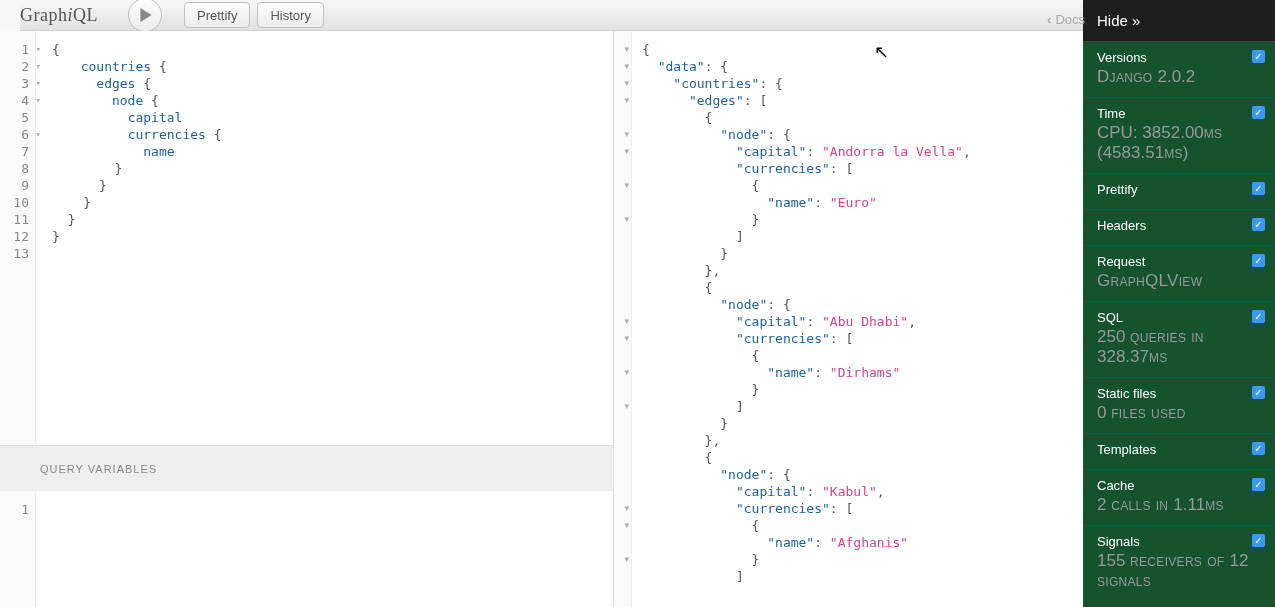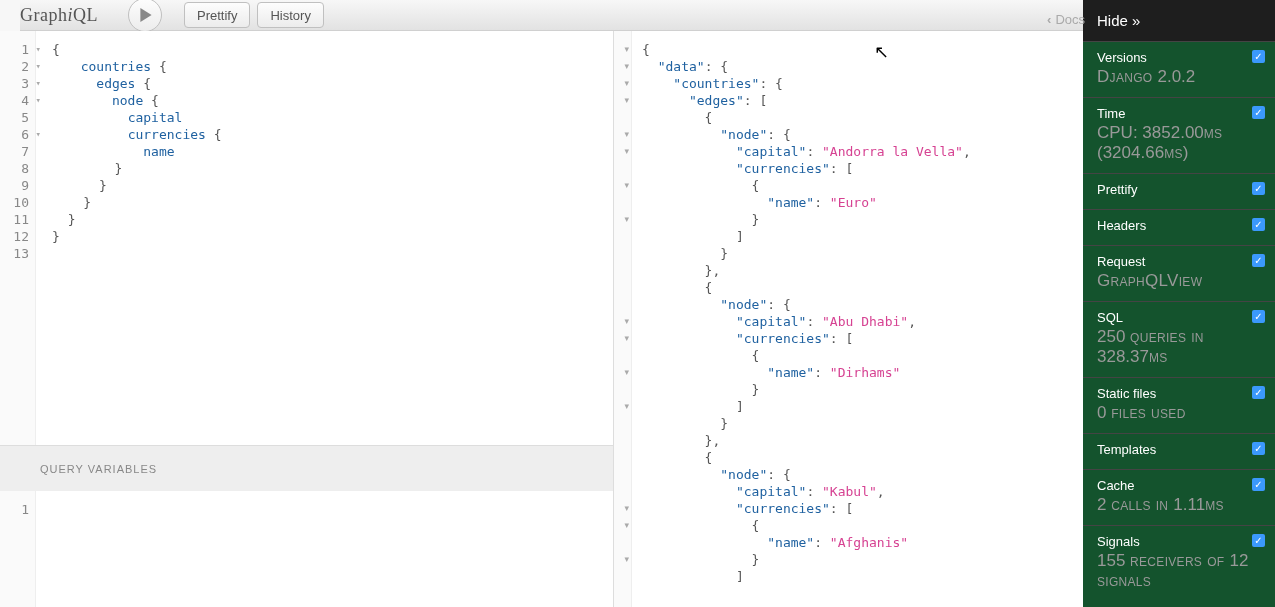--- a/index.html
+++ b/index.html
@@ -138,21 +138,21 @@
   <div class="debug">
     <div class="debug-hide">Hide »</div>
     <div id="debug-sections">
         <div class="debug-section">
           <div class="debug-title">Versions</div>
           <div class="debug-sub"><span class="sc">Django </span><span>2.0.2</span></div>
           <div class="debug-check"></div>
         </div>
         <div class="debug-section">
           <div class="debug-title">Time</div>
-          <div class="debug-sub"><span>CPU: 3852.00</span><span class="sc">ms</span><span> (3204.66</span><span class="sc">ms</span><span>)</span></div>
+          <div class="debug-sub"><span>CPU: 3852.00</span><span class="sc">ms</span><span> (4583.51</span><span class="sc">ms</span><span>)</span></div>
           <div class="debug-check"></div>
         </div>
         <div class="debug-section">
           <div class="debug-title">Prettify</div>
           <div class="debug-check"></div>
         </div>
         <div class="debug-section">
           <div class="debug-title">Headers</div>
           <div class="debug-check"></div>
         </div>

